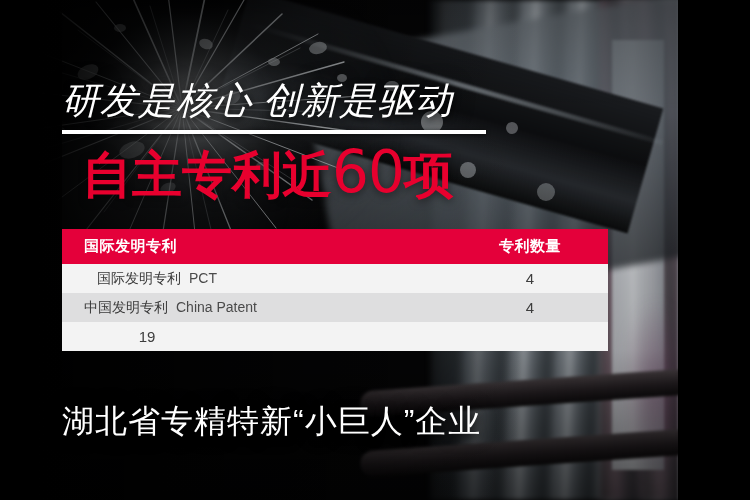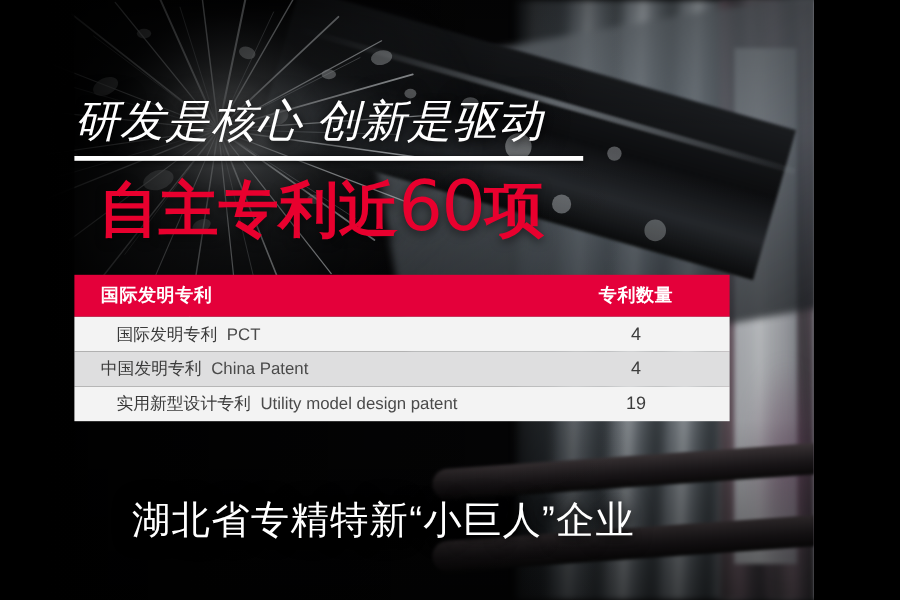--- a/index.html
+++ b/index.html
@@ -155,25 +155,24 @@
   .pt-row.even { background:#dededf; }
   .pt-row .c1 {
     flex:1; padding-left:22px; color:#3a3a3a; font-size:14px; white-space:nowrap;
   }
   .pt-row .c1 .en { margin-left:8px; color:#4a4a4a; }
   .pt-row .c2 {
     width:150px; text-align:center; color:#3d3d3d; font-size:15px; padding-right:6px;
   }
 
   .footline {
-    position:absolute; left:62px; top:412px;
+    position:absolute; left:62px; top:400px;
     font-size:32px; line-height:42px; color:#ffffff; font-weight:400;
     letter-spacing:1px; white-space:nowrap;
     text-shadow:0 2px 8px rgba(0,0,0,.9), 0 0 18px rgba(0,0,0,.6);
-    margin-left:48px;
   }
 </style>
 </head>
 <body>
 
 <div class="stage">
 
   <div class="bg">
     <div class="bg-machine"></div>
     <div class="bg-machine2"></div>
@@ -283,21 +282,20 @@
       <div id="table-body">
           <div class="pt-row odd">
             <div class="c1"><span>国际发明专利</span><span class="en">PCT</span></div>
             <div class="c2">4</div>
           </div>
           <div class="pt-row even">
             <div class="c1"><span>中国发明专利</span><span class="en">China Patent</span></div>
             <div class="c2">4</div>
           </div>
           <div class="pt-row odd">
-            <div class="c1"><span>实用新型设计专利</span><span class="en">Utility model design patent</span></div>
             <div class="c2">19</div>
           </div>
         </div>
     </div>
 
     <div class="footline">湖北省专精特新“小巨人”企业</div>
 
   </div>
 </div>
 

